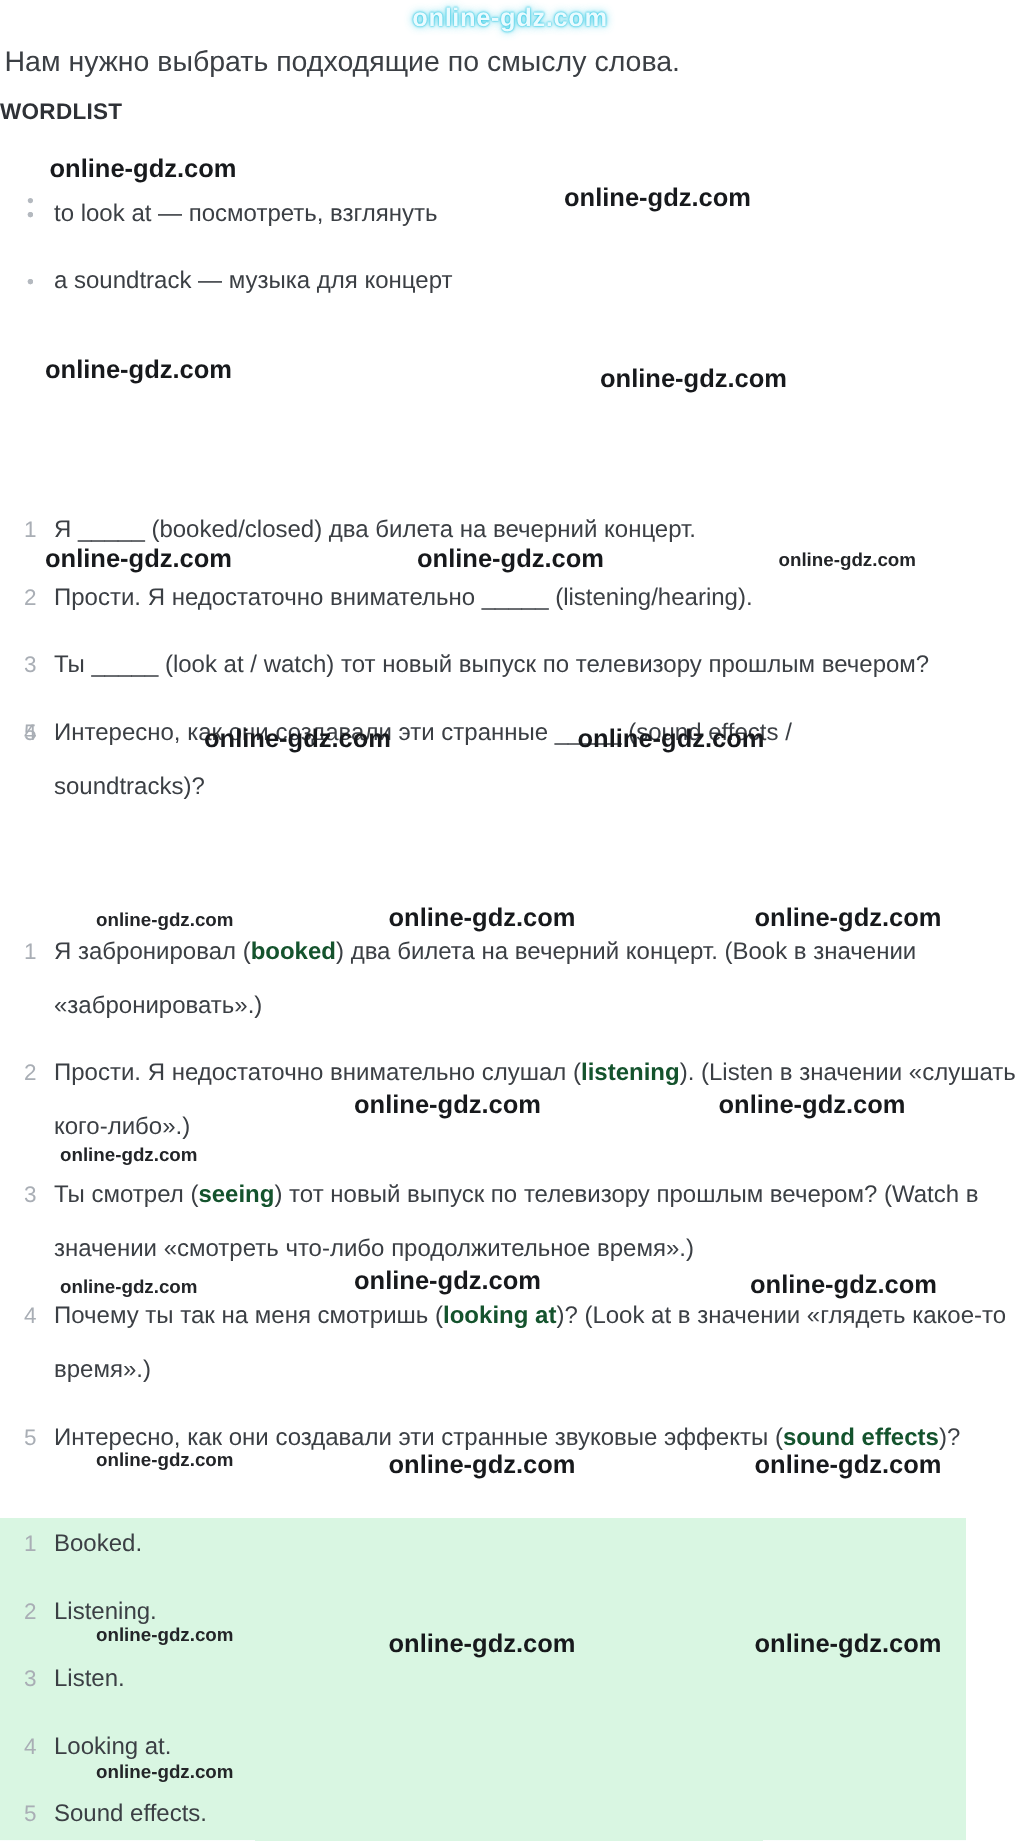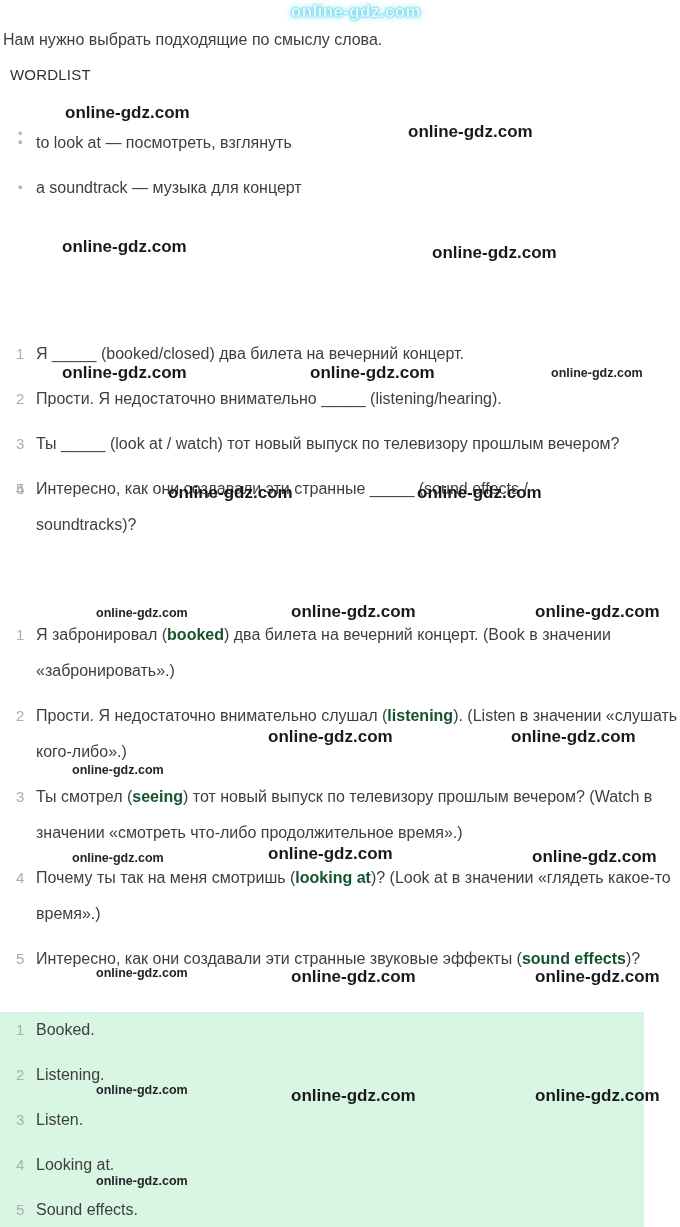--- a/index.html
+++ b/index.html
@@ -6,31 +6,31 @@
   html, body { background: #ffffff; }
   body {
     width: 680px; height: 1227px;
     font-family: "Liberation Sans", sans-serif;
     position: relative;
   }
   .page { position: relative; width: 680px; height: 1227px; overflow: hidden; background: #fff; }
 
   
   .wm-layer { position: absolute; inset: 0; z-index: 5; pointer-events: none; }
-  .wm { position: absolute; white-space: nowrap; padding-left: 32px; }
+  .wm { position: absolute; white-space: nowrap; }
   .wm.bold  { font-weight: 700; font-size: 17px; color: #17191c; }
   .wm.small { font-weight: 600; font-size: 12.5px; color: #232528; }
   .wm.cyan  {
     font-weight: 700; font-size: 17px; letter-spacing: .4px;
     color: #eafbff;
     text-shadow: 0 0 1px #2bc8e4, 0 0 2px #2bc8e4, 0 0 6px rgba(43,200,228,.8);
   }
 
-  .intro { position: absolute; top: 31px; left: 3px; font-size: 16px; color: #3b3f44; }
-  .wordlist-title { position: absolute; top: 66px; left: 10px; font-size: 15px; font-weight: 400; color: #2e3136; letter-spacing: .2px; }
+  .intro { position: absolute; top: 31px; left: 3px; font-size: 19px; color: #3b3f44; }
+  .wordlist-title { position: absolute; top: 66px; left: 0; font-size: 15px; font-weight: 700; color: #2e3136; letter-spacing: .2px; }
 
   ul, ol { list-style: none; position: absolute; left: 0; }
   li {
     position: relative; padding-left: 36px;
     line-height: 36px; margin-bottom: 9px;
     font-size: 16px; color: #3b3f44;
   }
   .marker { position: absolute; left: 16px; top: 0; color: #a9aeb5; }
   .marker.bullet { left: 18px; font-size: 13px; color: #b4b9bf; }
   .marker.num { font-size: 15px; }

